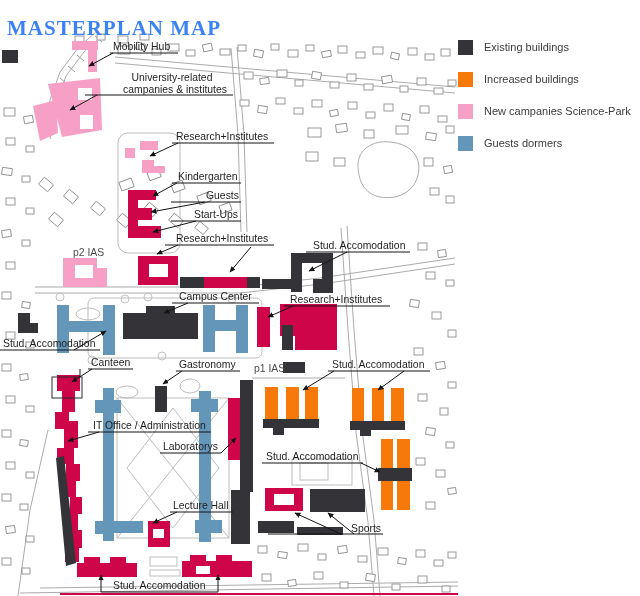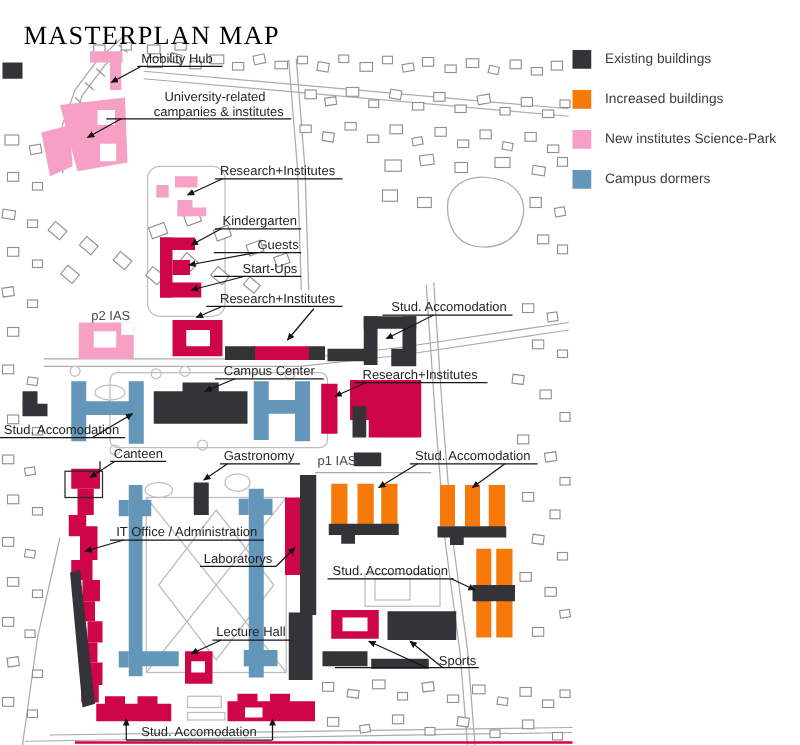--- a/index.html
+++ b/index.html
@@ -1,19 +1,19 @@
 <!DOCTYPE html>
 <html><head>
 <meta charset="utf-8">
 <style>
   html,body{margin:0;padding:0;background:#fff;}
   #stage{position:relative;width:640px;height:596px;background:#fff;overflow:hidden;
          font-family:"Liberation Sans",sans-serif;}
-  #page-title{position:absolute;left:19px;top:2px;font-family:"Liberation Serif",serif;
-              font-size:21px;letter-spacing:1px;color:#000000;font-weight:400;}
+  #page-title{position:absolute;left:7px;top:2px;font-family:"Liberation Serif",serif;
+              font-size:21px;letter-spacing:1px;color:#3b82f6;font-weight:700;}
   #map-svg{position:absolute;left:0;top:0;}
   #legend{position:absolute;left:458px;top:31px;}
   .lg-row{display:flex;align-items:center;height:32px;text-align:right;}
   .sw{width:15px;height:15px;display:inline-block;flex:0 0 15px;}
   .lg-label{margin-left:11px;font-size:11px;color:#3c3c3c;white-space:nowrap;}
 </style>
 </head>
 <body>
 
 <div id="stage">
@@ -395,20 +395,20 @@
     <div class="lg-row">
       <span class="sw" style="background: rgb(52, 52, 56);"></span>
       <span class="lg-label">Existing buildings</span>
     </div>
     <div class="lg-row">
       <span class="sw" style="background: rgb(247, 121, 10);"></span>
       <span class="lg-label">Increased buildings</span>
     </div>
     <div class="lg-row">
       <span class="sw" style="background: rgb(246, 160, 197);"></span>
-      <span class="lg-label">New institutes Science-Park</span>
+      <span class="lg-label">New campanies Science-Park</span>
     </div>
     <div class="lg-row">
       <span class="sw" style="background: rgb(99, 150, 184);"></span>
-      <span class="lg-label">Campus dormers</span>
+      <span class="lg-label">Guests dormers</span>
     </div>
   </div>
 </div>
 
 </body></html>

